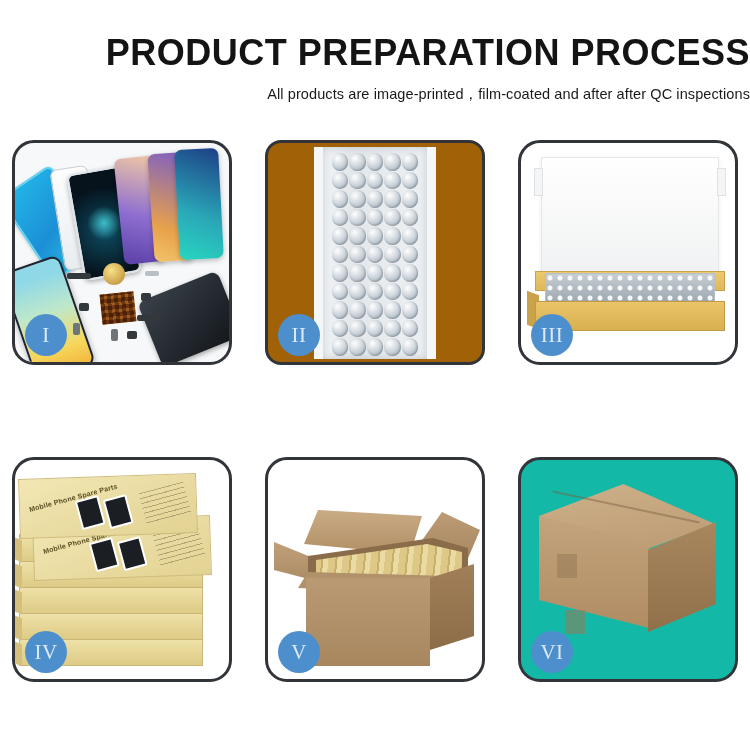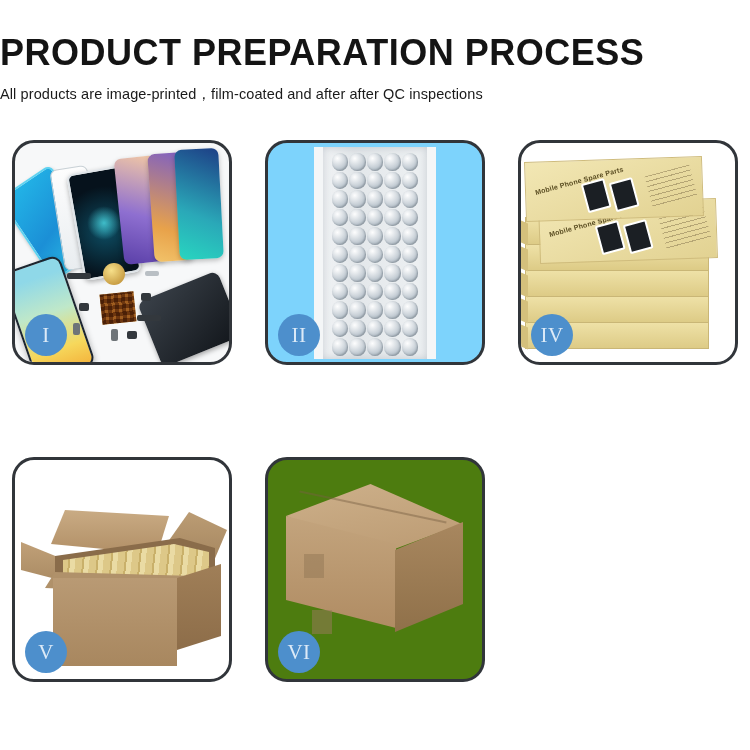--- a/index.html
+++ b/index.html
@@ -1,21 +1,21 @@
 <!DOCTYPE html>
 <html><head>
 <meta charset="utf-8">
 <style>
   html,body{margin:0;padding:0;}
   body{
     width:750px;height:750px;background:#ffffff;
     font-family:"Liberation Sans",sans-serif;
     overflow:hidden;position:relative;
   }
-  .header{text-align:left;padding-top:34px;}
+  .header{text-align:right;padding-top:34px;}
   .title{
     font-size:36px;font-weight:700;color:#141414;
     letter-spacing:0.5px;line-height:1.05;white-space:nowrap;
   }
   .subtitle{
     font-size:14.5px;color:#1a1a1a;margin-top:13px;
     letter-spacing:0.1px;white-space:nowrap;
   }
   .grid{
     position:absolute;top:140px;left:12px;
@@ -103,21 +103,21 @@
     border-radius:50%;
     background:radial-gradient(circle at 38% 34%,#f7e08a,#b8862b);
   }
   .prt{position:absolute;background:#33383d;border-radius:2px;}
   .prt.l{width:24px;height:6px;}
   .prt.s{width:10px;height:8px;}
   .prt.t{width:7px;height:12px;background:#6e7478;}
   .prt.w{width:14px;height:5px;background:#b9bfc4;}
 
   
-  .p2{background:#7dd3fc;}
+  .p2{background:#a16207;border-radius:16px;}
   .pouch{
     position:absolute;left:50%;top:4px;transform:translateX(-50%);
     width:104px;height:212px;
     background:linear-gradient(90deg,#f2f4f6,#e3e7ea 30%,#eef1f3);
     border-left:9px solid #f4f6f7;border-right:9px solid #f4f6f7;
     box-shadow:inset 0 0 8px rgba(150,160,170,.5);
   }
   .bubbles{
     position:absolute;left:9px;right:9px;top:6px;bottom:4px;
     display:grid;grid-template-columns:repeat(5,1fr);
@@ -235,21 +235,21 @@
     background:linear-gradient(180deg,#bb9c74,#a3845d);
     clip-path:polygon(24px 0,100% 18px,74% 56px,0 34px);
   }
   .flapFront{
     position:absolute;left:30px;top:112px;width:150px;height:22px;
     background:#b0916a;
     clip-path:polygon(10px 0,100% 4px,94% 22px,0 16px);
   }
 
   
-  .p6{background:#4d7c0f;padding-left:24px;}
+  .p6{background:#14b8a6;padding-left:24px;}
   .c6top{
     position:absolute;left:18px;top:24px;width:176px;height:70px;
     background:linear-gradient(170deg,#cdb08a,#bb9a72);
     clip-path:polygon(48% 0,100% 40px,54% 70px,0 32px);
   }
   .c6seam{
     position:absolute;left:30px;top:46px;width:150px;height:2px;
     background:rgba(120,95,66,.45);transform:rotate(12deg);
   }
   .c6front{
@@ -359,20 +359,30 @@
             <div class="bub"></div>
             <div class="bub"></div>
             <div class="bub"></div>
             <div class="bub"></div>
         </div>
       </div>
     </div>
     <div class="badge">II</div>
   </div>
 
+  <div class="panel p3">
+    <div class="scene">
+      <div class="lid"></div>
+      <div class="trayside"></div>
+      <div class="traywall"></div>
+      <div class="trayfill"></div>
+      <div class="trayfront"></div>
+    </div>
+    <div class="badge">III</div>
+  </div>
 
   <div class="panel p4">
     <div class="scene">
       <div class="sbox" style="top:178px;">
           <div class="side"></div>
         </div>
       <div class="sbox" style="top:152px;">
           <div class="side"></div>
         </div>
       <div class="sbox" style="top:126px;">

